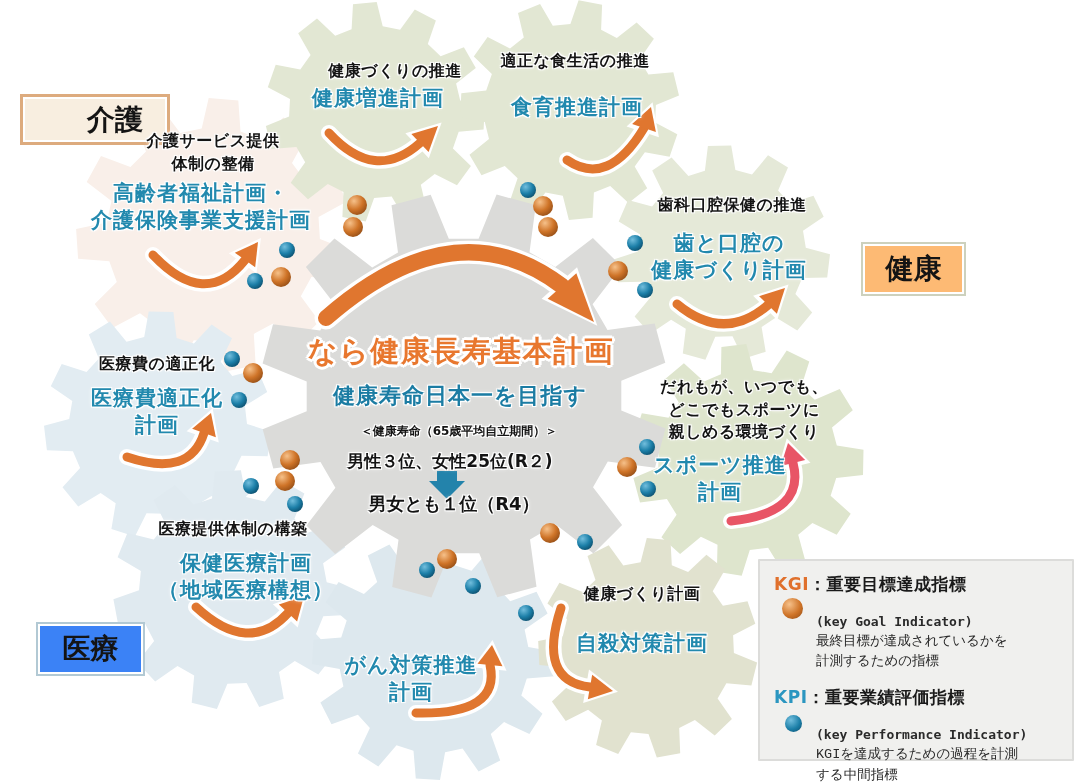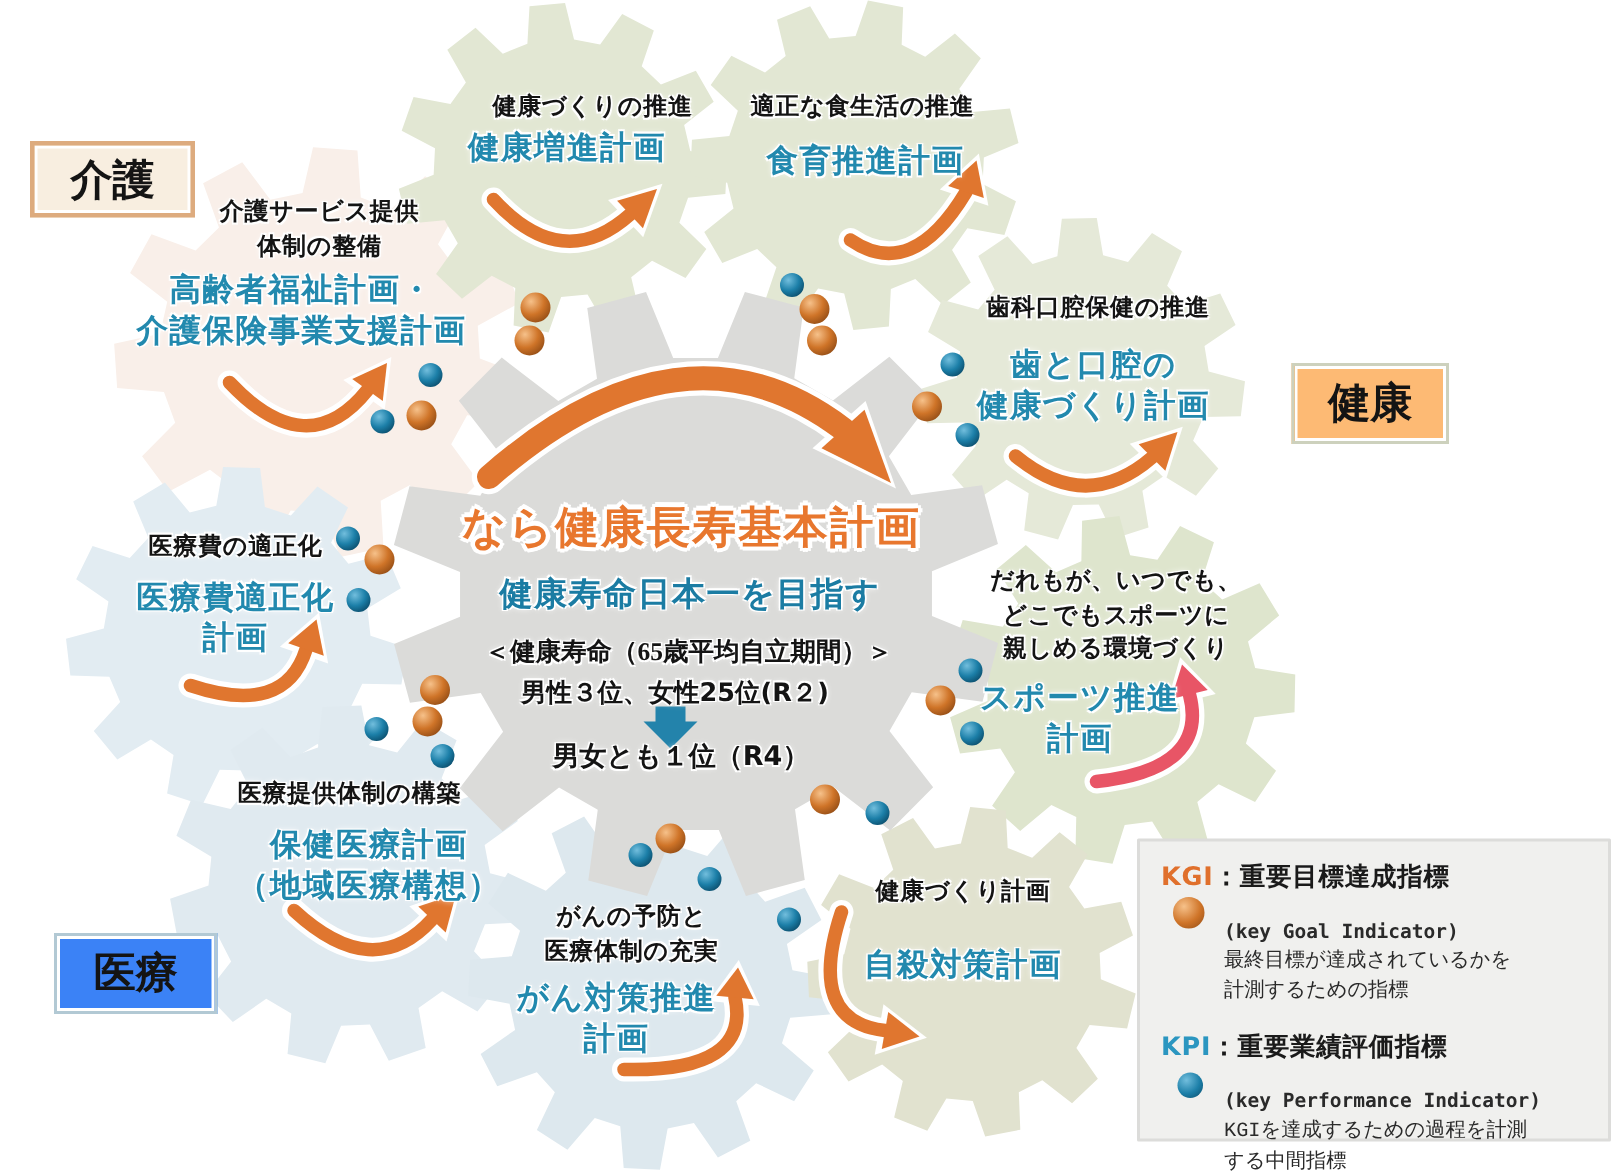--- a/index.html
+++ b/index.html
@@ -14,46 +14,46 @@
   .txt{position:absolute;text-align:center;font-weight:bold;color:var(--ink);
        text-shadow:-1px -1px 0 #fff,1px -1px 0 #fff,-1px 1px 0 #fff,1px 1px 0 #fff,0 0 4px #fff;}
   .pre{white-space:pre-line;}
   .h{font-size:16px;line-height:1.42;letter-spacing:0.5px;}
   .p{font-size:21px;line-height:1.3;letter-spacing:1px;color:var(--plan);}
 
   .t-kourei-h{left:108px;top:130px;width:210px;}
   .t-kourei-p{left:41px;top:180px;width:320px;}
   .t-kz-h{left:300px;top:60px;width:190px;}
   .t-kz-p{left:278px;top:85px;width:200px;}
-  .t-sk-h{left:470px;top:60px;width:210px;}
+  .t-sk-h{left:470px;top:50px;width:210px;font-family:Liberation Serif, serif;}
   .t-sk-p{left:477px;top:94px;width:200px;}
   .t-shika-h{left:627px;top:194px;width:210px;}
   .t-shika-p{left:629px;top:230px;width:200px;}
   .t-iryohi-h{left:62px;top:353px;width:190px;}
   .t-iryohi-p{left:57px;top:385px;width:200px;}
   .t-sports-h{left:639px;top:376px;width:210px;}
   .t-sports-p{left:620px;top:452px;width:200px;}
   .t-hoken-h{left:128px;top:518px;width:210px;}
   .t-hoken-p{left:136px;top:550px;width:220px;}
   .t-gan-h{left:316px;top:600px;width:210px;}
   .t-gan-p{left:311px;top:652px;width:200px;}
   .t-jisatsu-h{left:537px;top:583px;width:210px;}
   .t-jisatsu-p{left:542px;top:630px;width:200px;}
 
   .t-title{left:261px;top:332px;width:400px;font-size:29px;letter-spacing:1.5px;color:var(--title);
      text-shadow:-3px 0 0 #fff,3px 0 0 #fff,0 -3px 0 #fff,0 3px 0 #fff,
                  -2px -2px 0 #fff,2px -2px 0 #fff,-2px 2px 0 #fff,2px 2px 0 #fff;}
   .t-sub{left:285px;top:381px;width:350px;font-size:22px;letter-spacing:1px;color:var(--subtitle);}
-  .t-metric{left:284px;top:423px;width:350px;font-size:17px;font-family:Liberation Serif, serif;}
+  .t-metric{left:284px;top:423px;width:350px;font-size:12px;}
   .t-current{left:275px;top:450px;width:350px;font-size:17px;}
   .t-goal{left:279px;top:492px;width:350px;font-size:18px;}
 
   .cat-label{position:absolute;display:flex;align-items:center;justify-content:center;
      font-size:28px;font-weight:bold;color:var(--ink);box-shadow:inset 0 0 0 2px #fff;}
-  .kaigo-box{left:20px;top:94px;width:104px;height:45px;background:#f8eee0;border:3px solid #ddab7e;}
+  .kaigo-box{left:20px;top:94px;width:104px;height:45px;background:#f8eee0;border:3px solid #ddab7e;padding-left:40px;}
   .kenko-box{left:861px;top:242px;width:101px;height:50px;background:#fdba74;border:2px solid #cdd1bd;}
   .iryo-box{left:36px;top:622px;width:105px;height:50px;background:#3b82f6;border:2px solid #b2c9d4;}
 
   .legend{position:absolute;left:758px;top:559px;width:316px;height:202px;box-sizing:border-box;
      background:#f0f0ee;border:2px solid #dcdcda;border-radius:1px;padding:12px 8px 0 14px;color:#2a2a2a;}
   .legend-entry{position:relative;padding-left:42px;margin-bottom:13px;}
   .legend-title{font-size:17px;font-weight:bold;letter-spacing:0.5px;margin-left:-42px;color:#1a1a1a;}
   .term-kgi{color:var(--kgi);} .term-kpi{color:var(--kpi);}
   .legend-en{font-family:"DejaVu Sans Mono","Liberation Mono",monospace;font-size:13px;font-weight:bold;line-height:1.5;margin-top:16px;}
   .legend-desc{font-size:13.5px;line-height:1.55;white-space:pre-line;font-family:Liberation Mono, monospace;}
@@ -186,22 +186,20 @@
   <div class="txt p pre t-iryohi-p">医療費適正化
 計画</div>
   <div class="txt h pre t-sports-h">だれもが、いつでも、
 どこでもスポーツに
 親しめる環境づくり</div>
   <div class="txt p pre t-sports-p">スポーツ推進
 計画</div>
   <div class="txt h pre t-hoken-h">医療提供体制の構築</div>
   <div class="txt p pre t-hoken-p">保健医療計画
 （地域医療構想）</div>
-  <div class="txt h pre t-gan-h">がんの予防と
-医療体制の充実</div>
   <div class="txt p pre t-gan-p">がん対策推進
 計画</div>
   <div class="txt h pre t-jisatsu-h">健康づくり計画</div>
   <div class="txt p pre t-jisatsu-p">自殺対策計画</div>
 
   <div class="txt t-title">なら健康長寿基本計画</div>
   <div class="txt t-sub">健康寿命日本一を目指す</div>
   <div class="txt t-metric">＜健康寿命（65歳平均自立期間）＞</div>
   <div class="txt t-current">男性３位、女性25位(R２)</div>
   <div class="txt t-goal">男女とも１位（R4）</div>

